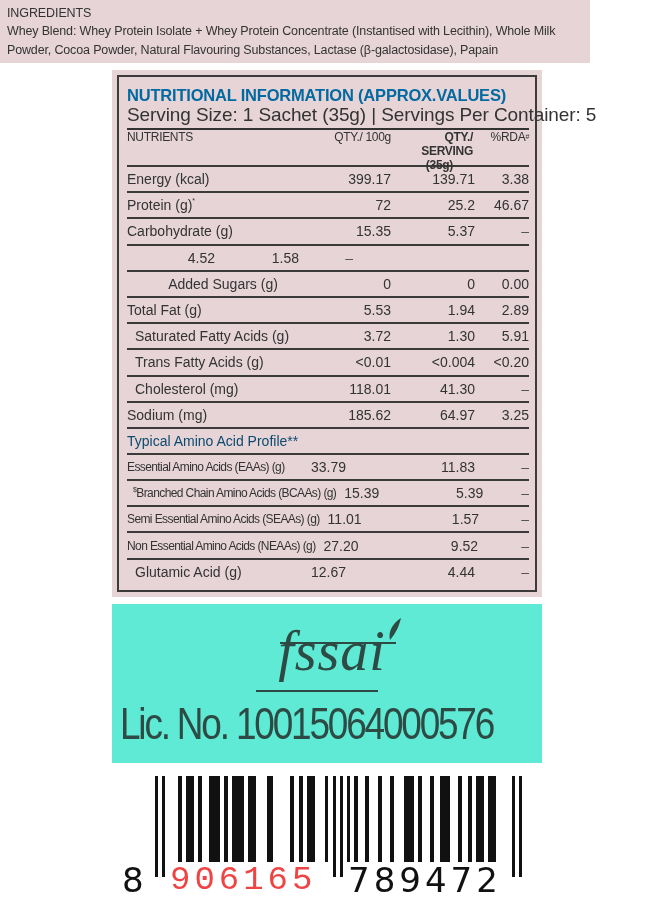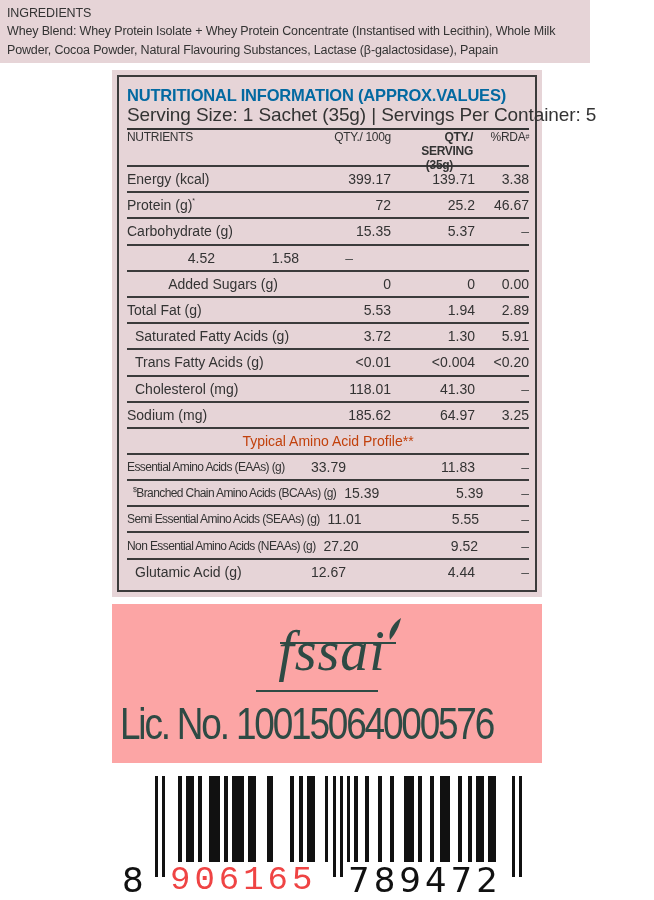--- a/index.html
+++ b/index.html
@@ -49,28 +49,28 @@
     .nrow .c-100 { width: 88px; text-align: right; }
     .nrow .c-serv { width: 84px; text-align: right; }
     .nrow .c-rda { width: 54px; text-align: right; }
     .nrow.indent1 .c-name { padding-left: 8px; }
     .nrow.indent2 .c-name { padding-left: 16px; text-align: center; }
     .nrow sup { font-size: 7px; vertical-align: top; }
     .nrow.condensed .c-name { font-size: 12px; letter-spacing: -0.6px; }
     .nrow.condensed .c-100 { width: 88px; text-align: left; padding-left: 8px; }
     .nrow.condensed .c-serv { width: 84px; text-align: right; }
     .sect-head {
-      display: block; text-align: center; height: 26px; line-height: 24px; border-top: 2px solid #3b3b3b;
-      font-size: 14px; color: #c2410c;
+      display: block; height: 26px; line-height: 24px; border-top: 2px solid #3b3b3b;
+      font-size: 14px; color: #0c4a6e;
     }
     .dash { color: #555; }
 
     .fssai-panel {
       position: absolute; left: 112px; top: 604px; width: 430px; height: 159px;
-      background: #fca5a5;
+      background: #5eead4;
     }
     .fssai-logo {
       position: absolute; left: 140px; top: 14px; width: 160px; height: 78px;
     }
     .fssai-logo-text {
       position: absolute; left: 0; top: 0; width: 160px; text-align: center;
       font-family: "Liberation Serif", serif; font-style: italic; font-size: 56px; color: #2e4a44;
       line-height: 66px; letter-spacing: 1px;
     }
     .fssai-line-top { position: absolute; left: 28px; top: 24px; width: 116px; height: 2px; background: #2e4a44; }
@@ -181,21 +181,21 @@
     </div>
     <div class="nrow condensed">
       <span class="c-name" style="padding-left:6px;"><sup>$</sup><span>Branched Chain Amino Acids (BCAAs) (g)</span></span>
       <span class="c-100">15.39</span>
       <span class="c-serv">5.39</span>
       <span class="c-rda dash">–</span>
     </div>
     <div class="nrow condensed">
       <span class="c-name">Semi Essential Amino Acids (SEAAs) (g)</span>
       <span class="c-100">11.01</span>
-      <span class="c-serv">5.55</span>
+      <span class="c-serv">1.57</span>
       <span class="c-rda dash">–</span>
     </div>
     <div class="nrow condensed">
       <span class="c-name">Non Essential Amino Acids (NEAAs) (g)</span>
       <span class="c-100">27.20</span>
       <span class="c-serv">9.52</span>
       <span class="c-rda dash">–</span>
     </div>
     <div class="nrow condensed">
       <span class="c-name" style="font-size:14px;letter-spacing:0;padding-left:8px;">Glutamic Acid (g)</span>

